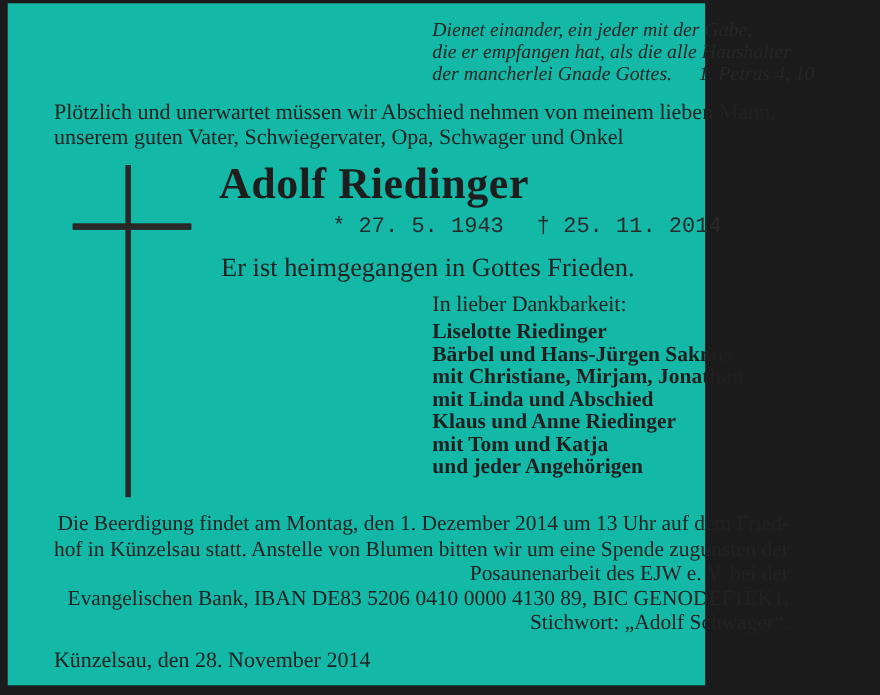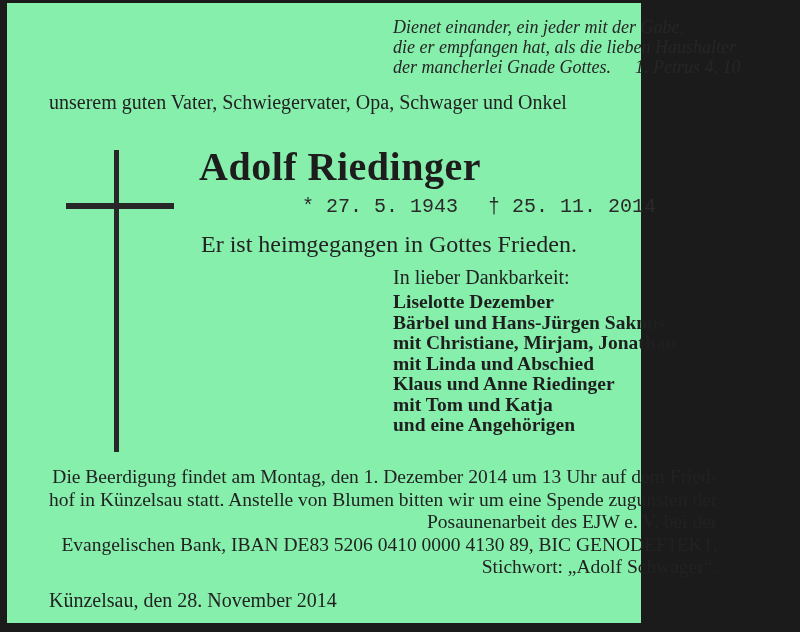--- a/index.html
+++ b/index.html
@@ -7,21 +7,21 @@
   body {
     background: #1b1b1b;
     font-family: "Liberation Serif", serif;
     position: relative;
     overflow: hidden;
   }
   .sheet {
     position: absolute;
     left: 7px; top: 3px;
     width: 634px; height: 620px;
-    background: #86efac;
+    background: #14b8a6;
     color: #222;
   }
   .abs { position: absolute; white-space: nowrap; }
   .quote-block {
     left: 386px; top: 14px;
     font-style: italic;
     font-size: 18px;
     line-height: 20px;
     color: #262626;
   }
@@ -91,28 +91,29 @@
     font-size: 20px;
   }
 </style>
 </head>
 <body>
 
 <div class="sheet">
 
   <div class="abs quote-block">
     <div>Dienet einander, ein jeder mit der Gabe,</div>
-    <div>die er empfangen hat, als die lieben Haushalter</div>
+    <div>die er empfangen hat, als die alle Haushalter</div>
     <div class="quote-lastline">
       <span>der mancherlei Gnade Gottes.</span>
       <span class="quote-attrib">1. Petrus 4, 10</span>
     </div>
   </div>
 
   <div class="abs intro-block">
+    <div>Plötzlich und unerwartet müssen wir Abschied nehmen von meinem lieben Mann,</div>
     <div>unserem guten Vater, Schwiegervater, Opa, Schwager und Onkel</div>
   </div>
 
   <div>
     <div class="cross-v"></div>
     <div class="cross-h"></div>
   </div>
 
   <div class="abs name-block">
     <div class="deceased-name">Adolf Riedinger</div>
@@ -120,27 +121,27 @@
       <span>* 27. 5. 1943</span>
       <span>† 25. 11. 2014</span>
     </div>
   </div>
 
   <div class="abs message-line">Er ist heimgegangen in Gottes Frieden.</div>
 
   <div class="abs gratitude-line">In lieber Dankbarkeit:</div>
 
   <div class="abs mourners-block">
-    <div>Liselotte Dezember</div>
+    <div>Liselotte Riedinger</div>
     <div>Bärbel und Hans-Jürgen Saknus</div>
     <div>mit Christiane, Mirjam, Jonathan</div>
     <div>mit Linda und Abschied</div>
     <div>Klaus und Anne Riedinger</div>
     <div>mit Tom und Katja</div>
-    <div>und eine Angehörigen</div>
+    <div>und jeder Angehörigen</div>
   </div>
 
   <div class="abs funeral-block">
     <div>Die Beerdigung findet am Montag, den 1. Dezember 2014 um 13 Uhr auf dem Fried-</div>
     <div>hof in Künzelsau statt. Anstelle von Blumen bitten wir um eine Spende zugunsten der</div>
     <div>Posaunenarbeit des EJW e. V. bei der</div>
     <div>Evangelischen Bank, IBAN DE83 5206 0410 0000 4130 89, BIC GENODEF1EK1,</div>
     <div>Stichwort: „Adolf Schwager“.</div>
   </div>
 

